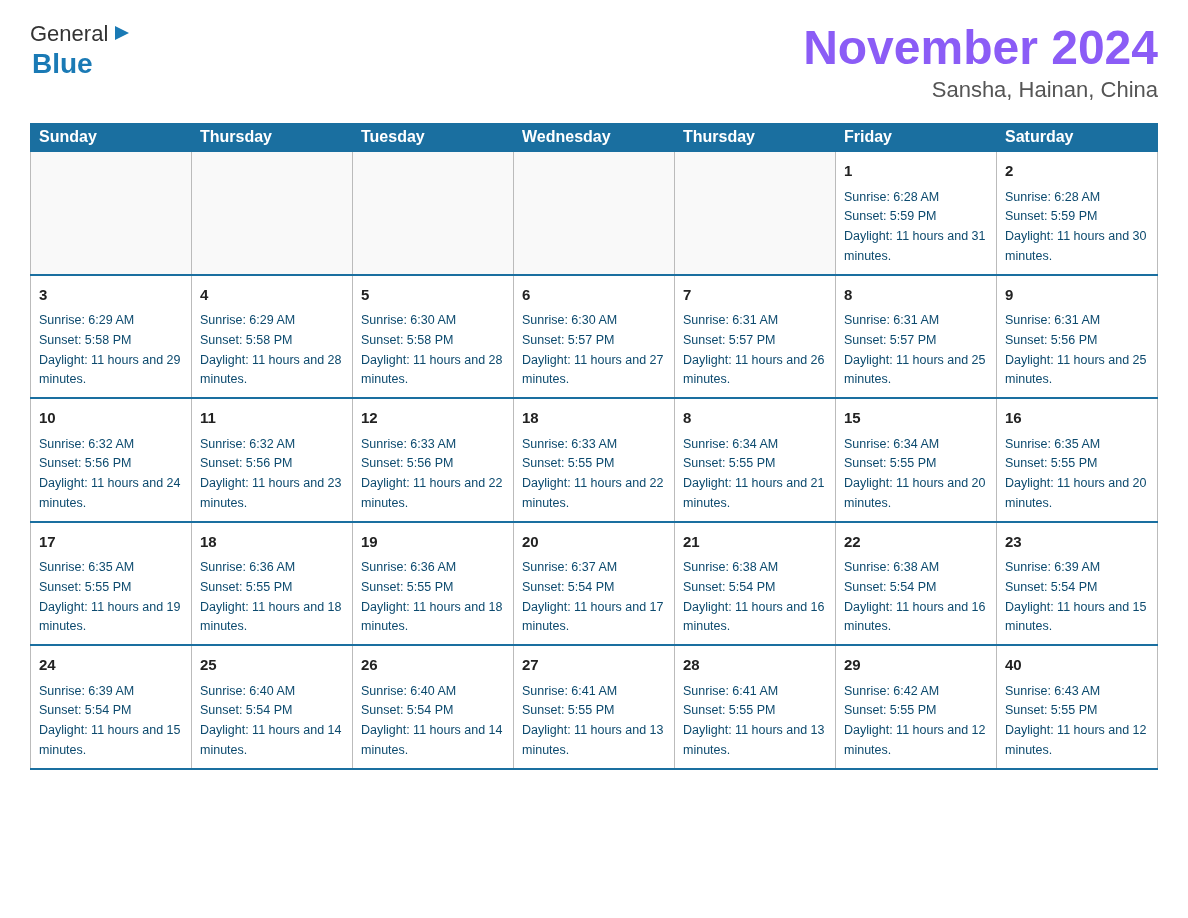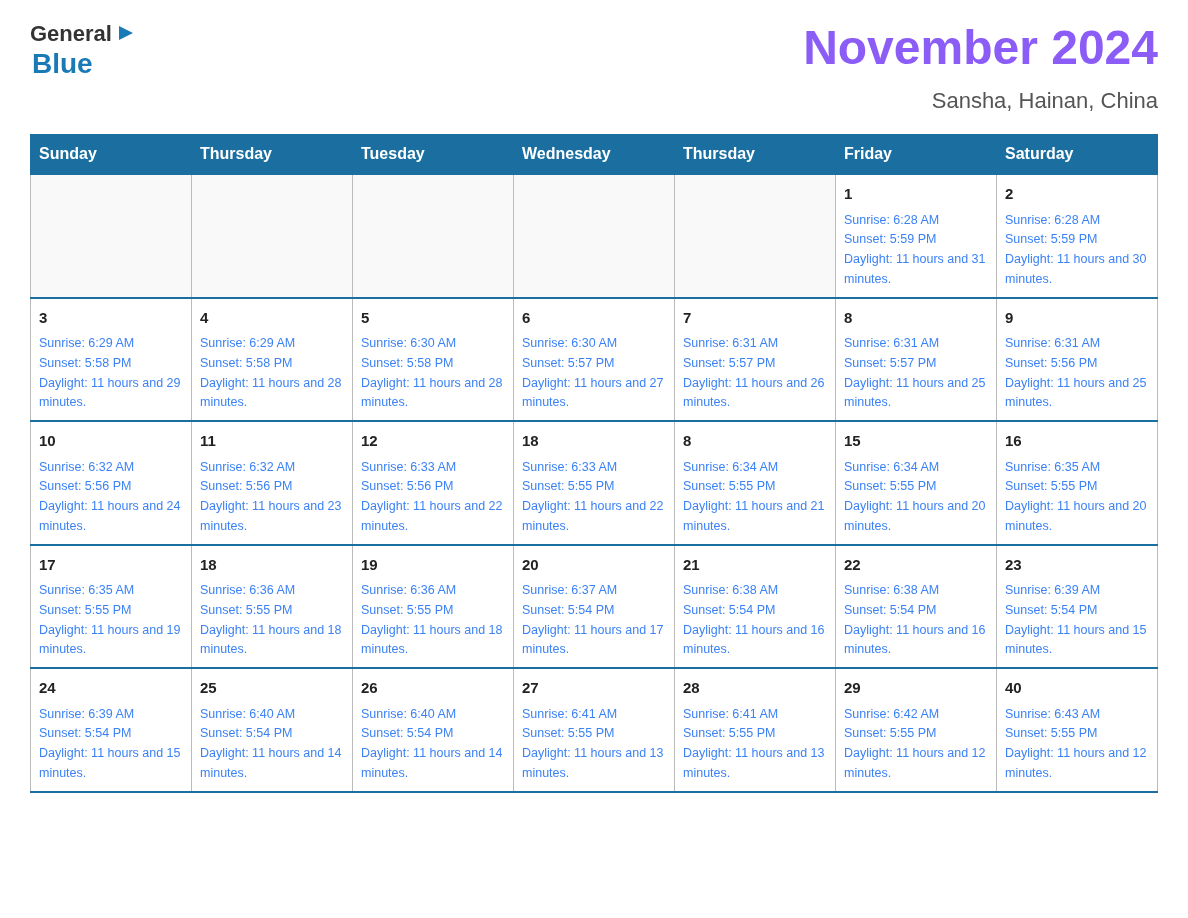--- a/index.html
+++ b/index.html
@@ -12,21 +12,21 @@
       padding: 20px 30px;
     }
     .header-area {
       display: flex;
       justify-content: space-between;
       align-items: flex-start;
       margin-bottom: 20px;
     }
     .logo-text-general {
       font-size: 22px;
-      font-weight: bold;
+      font-weight: normal;
       color: #333;
     }
     .logo-wrapper {
       display: flex;
       flex-direction: column;
       align-items: flex-start;
     }
     .logo-line1 {
       display: flex;
       align-items: center;
@@ -41,33 +41,33 @@
       text-align: right;
     }
     .month-title {
       font-size: 48px;
       font-weight: bold;
       color: #8b5cf6;
     }
     .location-subtitle {
       font-size: 22px;
       color: #555;
-      margin-top: 13px;
+      margin-top: 2px;
     }
     .calendar-table {
       width: 100%;
       border-collapse: collapse;
       border: 1px solid #999;
     }
     .calendar-table th {
       background-color: #1a6fa0;
       color: #fff;
       font-size: 16px;
       font-weight: bold;
-      padding: 10px 8px;
+      padding: 4px 8px;
       text-align: left;
       border: 1px solid #1a6fa0;
     }
     .calendar-table td {
       vertical-align: top;
       padding: 8px;
       border: 1px solid #bbb;
       width: calc(100% / 7);
       min-height: 110px;
       font-size: 13px;
@@ -79,21 +79,21 @@
     }
     .day-number {
       font-size: 15px;
       font-weight: bold;
       color: #222;
       display: block;
       margin-bottom: 4px;
     }
     .day-info {
       font-size: 12.5px;
-      color: #3b82f6;
+      color: #0c4a6e;
       line-height: 1.5;
     }
     .empty-cell {
       background: #f9f9f9;
     }
   </style>
 </head>
 <body>
 
 <div class="header-area">

